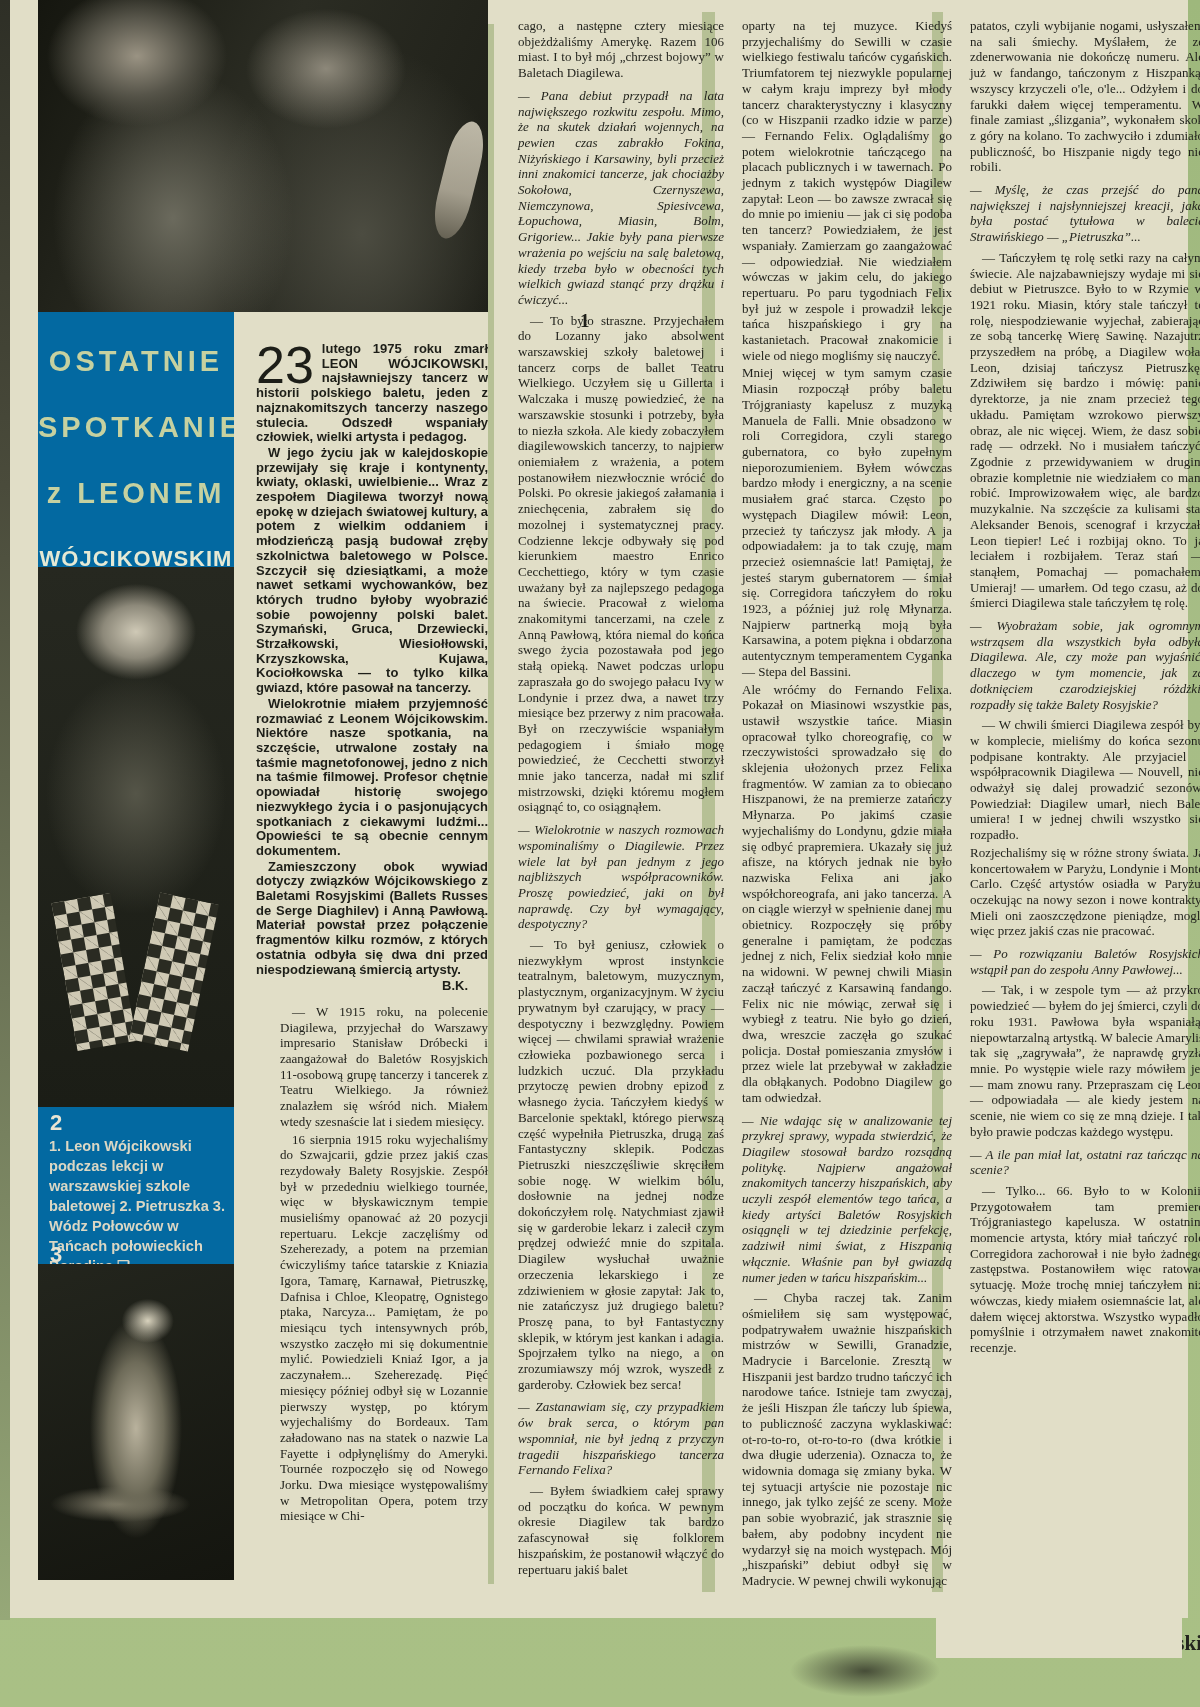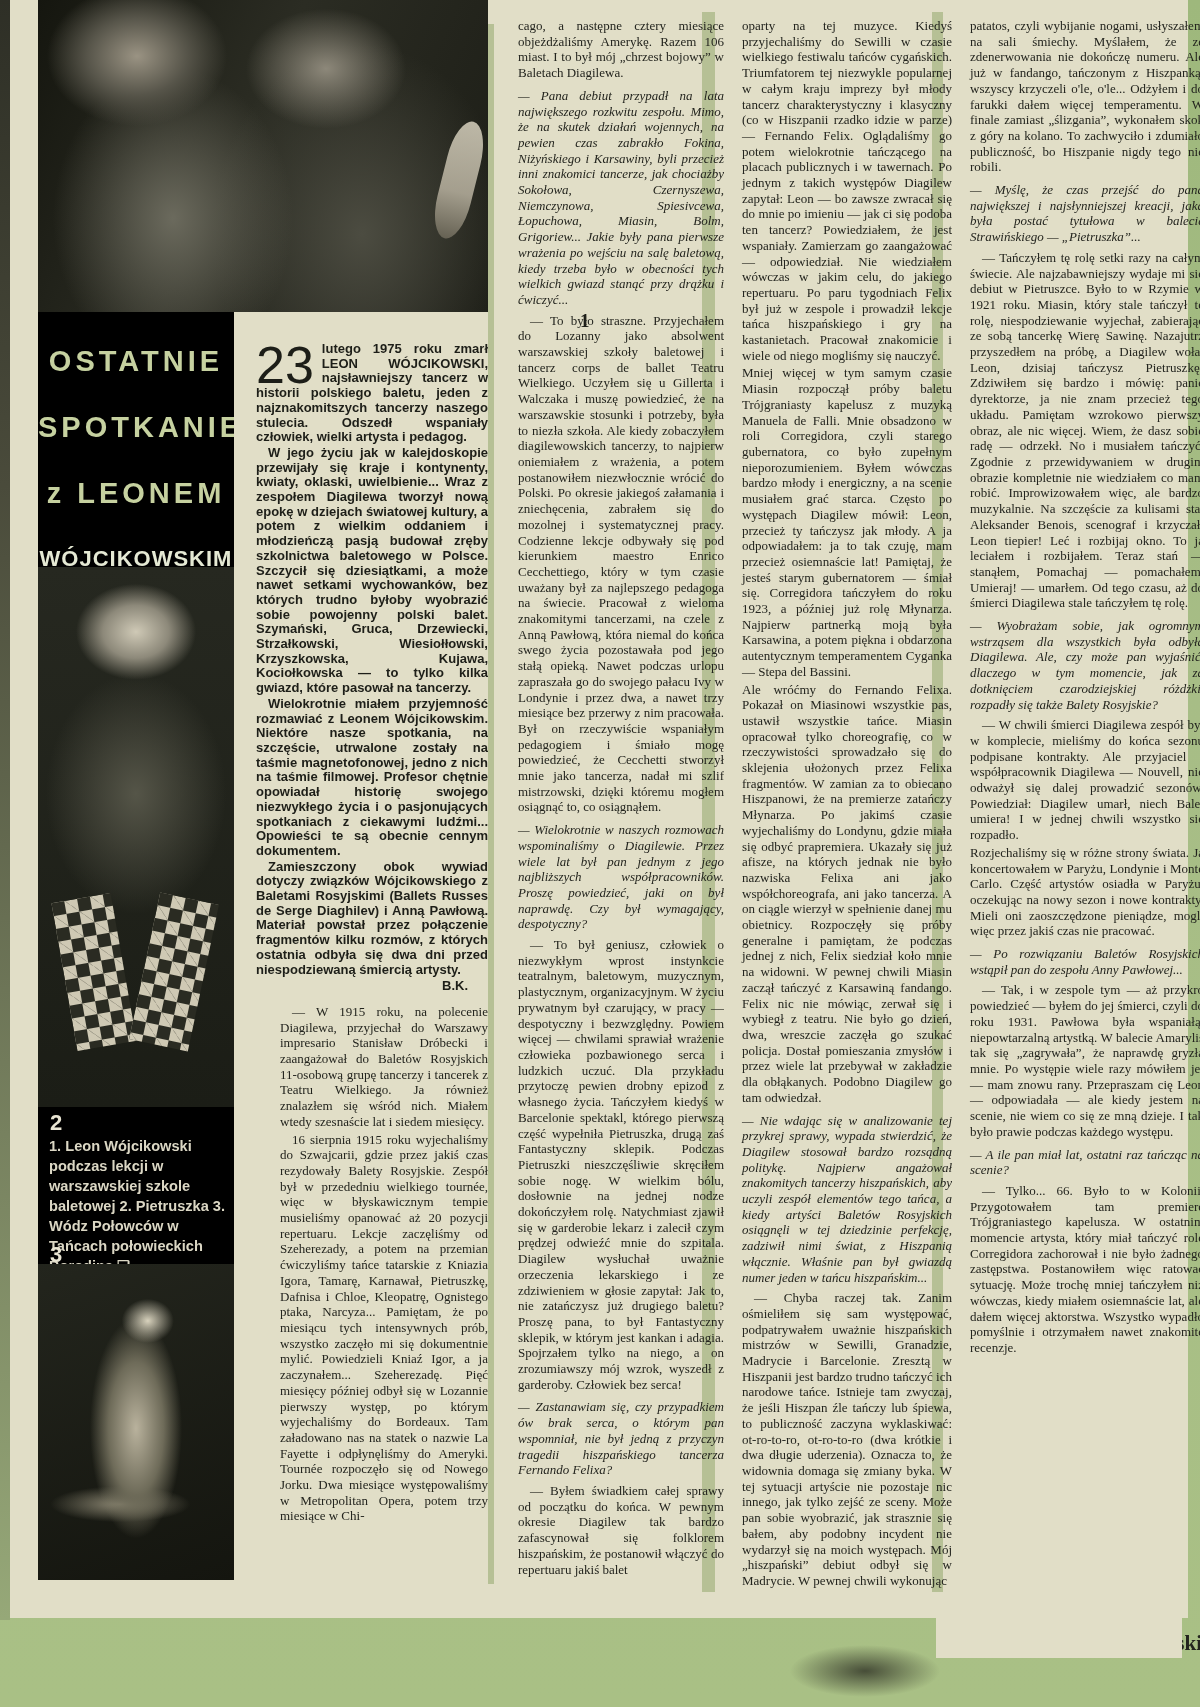--- a/index.html
+++ b/index.html
@@ -19,21 +19,21 @@
   .photo-top{position:absolute;left:28px;top:0;width:450px;height:312px;overflow:hidden;
     background:
       radial-gradient(90px 70px at 22% 18%,#9a9383 0%,#57554a 55%,rgba(40,41,34,0) 100%),
       radial-gradient(120px 150px at 30% 70%,#6b6a5d 0%,rgba(40,41,34,0) 100%),
       radial-gradient(80px 60px at 64% 22%,#8d887a 0%,rgba(40,41,34,0) 100%),
       radial-gradient(150px 190px at 72% 75%,#4c4c41 0%,rgba(30,31,26,0) 100%),
       linear-gradient(115deg,#15160f 0%,#2b2c23 45%,#1c1d16 100%);}
   .pointe-shoe{position:absolute;right:12px;top:120px;width:34px;height:120px;border-radius:18px/42px;
     transform:rotate(14deg);
     background:linear-gradient(180deg,#d8d2bf 0%,#b9b2a0 60%,#6f6a5b 100%);opacity:.85;}
-  .left-strip{position:absolute;left:28px;top:312px;width:196px;height:1268px;background:#000000;overflow:hidden;}
+  .left-strip{position:absolute;left:28px;top:312px;width:196px;height:1268px;background:#0369a1;overflow:hidden;}
   .masthead{position:relative;margin-top:16px;text-align:center;}
   .title-line{display:block;font-family:"Liberation Sans",sans-serif;font-weight:bold;
     font-size:29px;line-height:66px;letter-spacing:4px;color:#c6d1a0;}
   .title-line.last{font-size:22px;letter-spacing:1px;color:#e5e9d4;}
   .photo-clown{position:absolute;top:255px;left:0;width:100%;height:540px;
     background:
       radial-gradient(60px 48px at 50% 12%,#cfc9b6 0%,#8d897a 55%,rgba(32,34,27,0) 100%),
       radial-gradient(90px 120px at 50% 42%,#555548 0%,rgba(32,34,27,0) 100%),
       linear-gradient(180deg,#262820 0%,#1b1d16 100%);}
   .checker-leg{position:absolute;width:60px;height:150px;background-color:#2a2b22;

